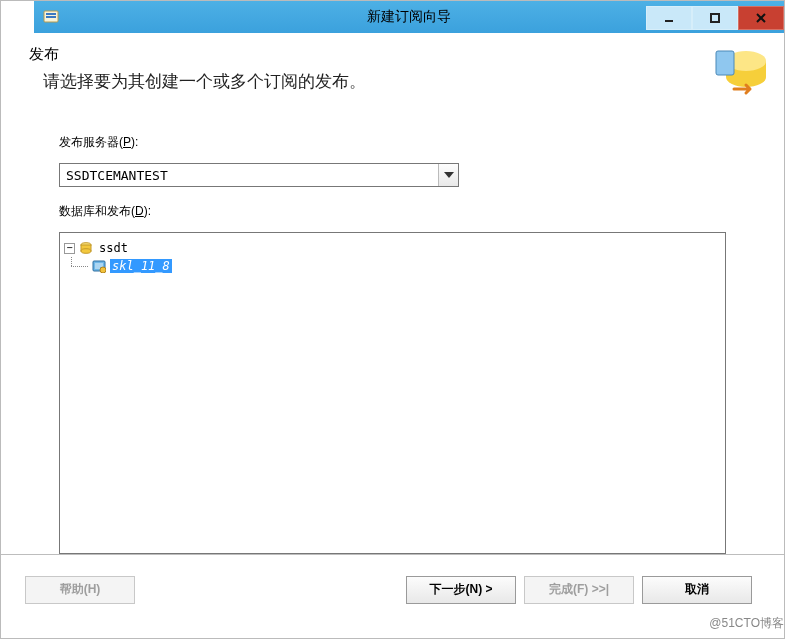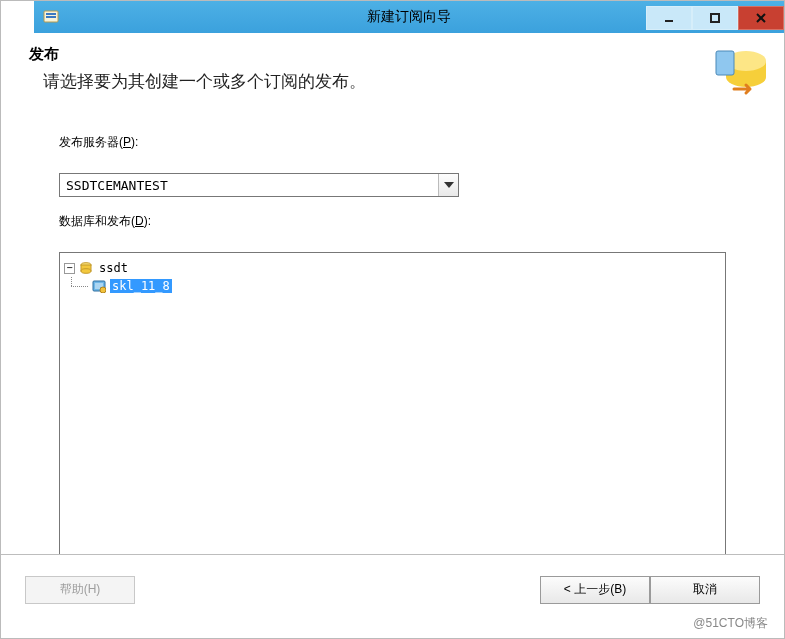--- a/index.html
+++ b/index.html
@@ -50,38 +50,38 @@
     .winbtn svg { display:block; }
 
     
     .header {
       height: 82px;
       padding: 12px 18px 8px 28px;
       display: flex;
       position: relative;
     }
     .header-left { flex: 1; }
-    .header h2 { font-size: 15px; font-weight: bold; margin-bottom: 6px; }
+    .header h2 { font-size: 15px; font-weight: normal; margin-bottom: 6px; }
     .header p { font-size: 17px; color: #222; margin-left: 14px; }
     .header-icon {
       width: 60px; height: 60px;
       position: absolute; right: 14px; top: 10px;
     }
 
     .hr {
       height: 1px;
       background: #bdbdbd;
       border-bottom: 1px solid #fff;
     }
 
     
     .content {
       padding: 18px 58px 12px 58px;
     }
-    .field-label { margin-bottom: 22px; }
+    .field-label { margin-bottom: 12px; }
     .field-label u { text-decoration: underline; }
 
     .combo {
       width: 400px;
       height: 24px;
       border: 1px solid #777;
       display: flex;
       align-items: center;
       font-family: "SimSun", monospace;
       background: #fff;
@@ -142,20 +142,21 @@
     .dotted-ell::after {
       content: "";
       position: absolute;
       left: 7px; right: 4px; top: 9px;
       border-top: 1px dotted #888;
     }
     .node-text { padding: 0 2px; }
     .selected {
       background: #3399ff;
       color: #fff;
+      font-style: italic;
     }
 
     
     .footer {
       position: absolute;
       left: 0; right: 0; bottom: 28px;
       height: 56px;
       border-top: 1px solid #bdbdbd;
       padding: 14px 24px 0 24px;
       display: flex;
@@ -164,27 +165,29 @@
     }
     .btn {
       height: 28px;
       min-width: 110px;
       padding: 0 4px;
       border: 1px solid #9a9a9a;
       background: linear-gradient(#fcfcfc,#e8e8e8);
       font-size: 12px;
       display: inline-flex;
       align-items: center; justify-content: center;
+      margin-right: 8px;
+      font-weight: bold;
     }
     .btn.disabled { color: #9e9e9e; border-color: #c8c8c8; background: #f4f4f4;}
     .footer .spacer { flex: 1; }
 
     .watermark {
       position: absolute;
-      right: 16px; bottom: 6px;
+      right: 0; bottom: 6px;
       color: #888; font-size: 12px;
     }
   </style>
 </head>
 <body>
 
 <div class="titlebar">
   <span class="app-icon">
     <svg width="16" height="16" viewBox="0 0 16 16">
       <rect x="1" y="2" width="14" height="11" rx="1" fill="#f7f3da" stroke="#b59a50"></rect>
@@ -268,17 +271,18 @@
         </svg>
       </span>
       <span class="node-text selected">skl_11_8</span>
     </div>
   </div>
 </div>
 
 <div class="footer">
   <div class="btn disabled">帮助(H)</div>
   <div class="spacer"></div>
-  <div class="btn">&lt; 上一步(B)</div>
+  <div class="btn">下一步(N) &gt;</div>
+  <div class="btn disabled">完成(F) &gt;&gt;|</div>
   <div class="btn">取消</div>
 </div>
 
 <div class="watermark">@51CTO博客</div>
 
 </body></html>

